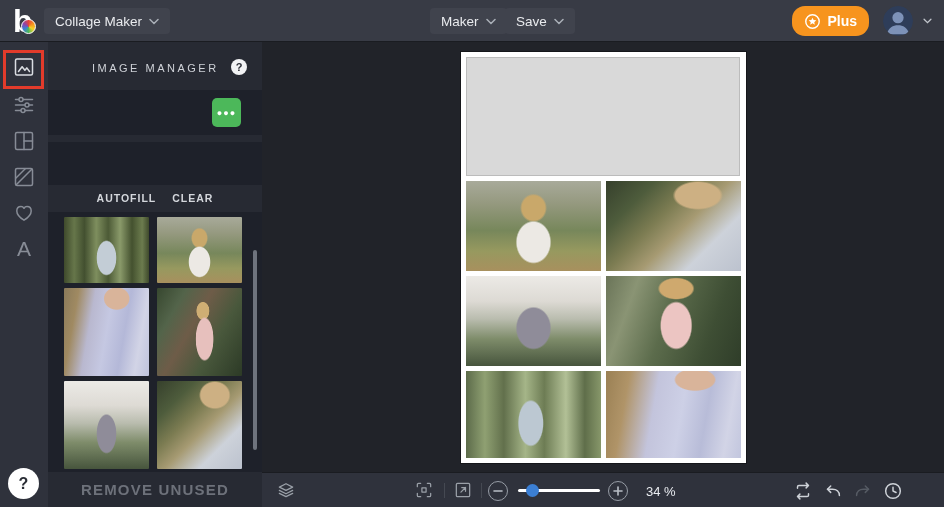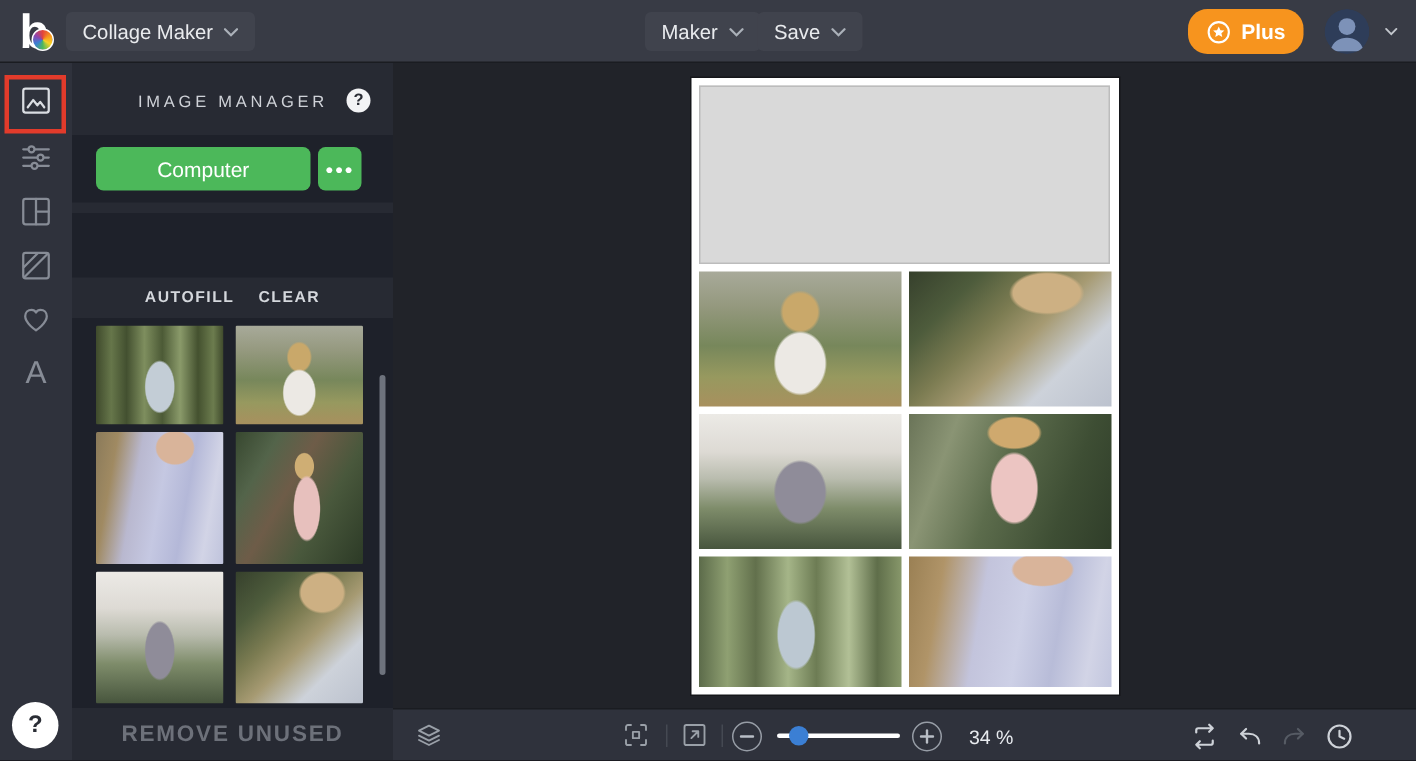--- a/index.html
+++ b/index.html
@@ -185,23 +185,20 @@
     </div>
   </div>
 
   <div class="panel">
     <div class="panel-title">IMAGE MANAGER</div>
     <div class="panel-help">
       <span>?</span>
     </div>
 
     <div class="strip strip-computer"></div>
-    <div class="btn-computer">
-      <span>Computer</span>
-    </div>
     <div class="btn-more">
       <span>●●●</span>
     </div>
 
     <div class="strip strip-search"></div>
 
     <div class="autofill-row">
       <span class="mini-link">AUTOFILL</span>
       <span class="mini-link">CLEAR</span>
     </div>

